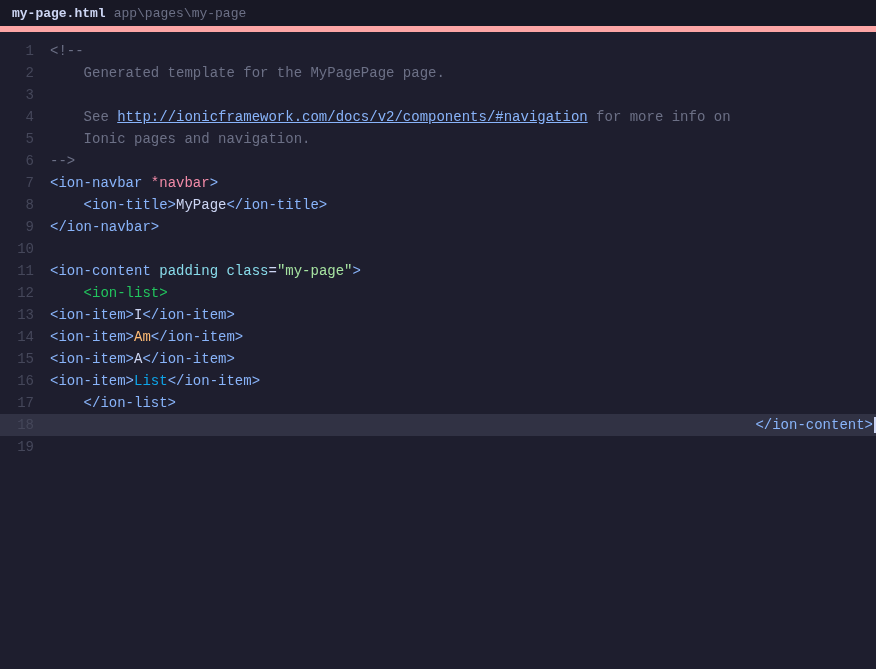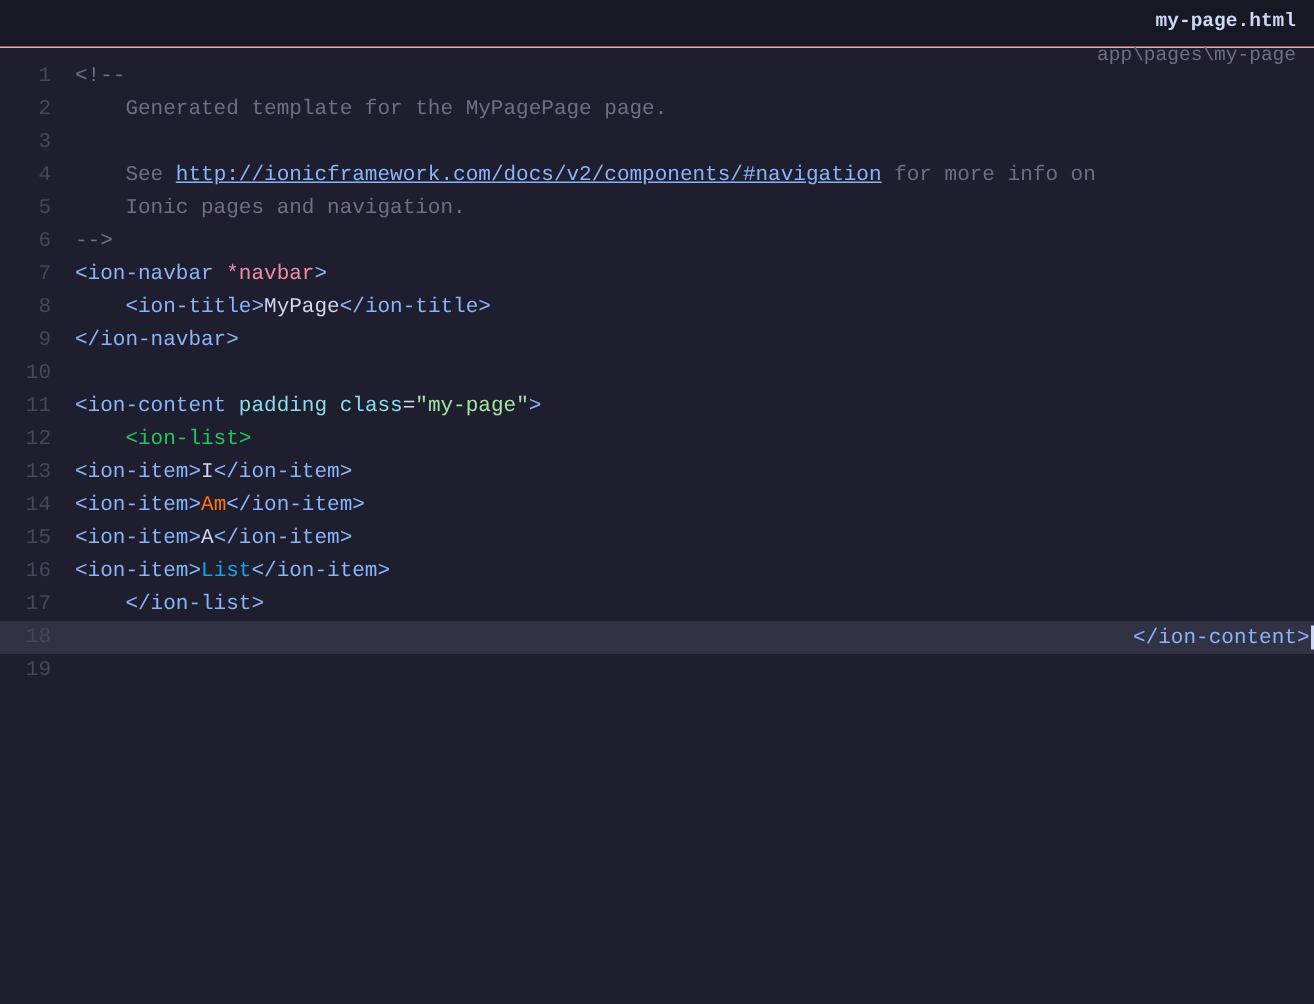--- a/index.html
+++ b/index.html
@@ -15,37 +15,35 @@
       color: #cdd6f4;
       width: 876px;
       height: 669px;
       overflow: hidden;
     }
 
     .title-bar {
       background-color: #181825;
       padding: 6px 12px;
       display: flex;
-      align-items: flex-end;
+      align-items: flex-start;
       gap: 8px;
-      border-bottom: 1px solid #fca5a5;
+      border-bottom: 6px solid #fca5a5;
       height: 32px;
-      flex-direction: column;
     }
 
     .title-filename {
       color: #cdd6f4;
       font-size: 13px;
       font-weight: bold;
     }
 
     .title-path {
       color: #6c7086;
       font-size: 13px;
-      margin-left: 27px;
     }
 
     .editor-area {
       background-color: #1e1e2e;
       padding: 8px 0;
       height: calc(669px - 32px);
       overflow: hidden;
     }
 
     .line {
@@ -99,19 +97,19 @@
     <div class="line"><span class="line-number">4</span><span class="line-content"><span style="color: rgb(108, 112, 134);">    See </span><a href="#" style="color: rgb(137, 180, 250); ">http://ionicframework.com/docs/v2/components/#navigation</a><span style="color: rgb(108, 112, 134);"> for more info on</span></span></div>
     <div class="line"><span class="line-number">5</span><span class="line-content"><span style="color: rgb(108, 112, 134);">    Ionic pages and navigation.</span></span></div>
     <div class="line"><span class="line-number">6</span><span class="line-content"><span style="color: rgb(108, 112, 134);">--&gt;</span></span></div>
     <div class="line"><span class="line-number">7</span><span class="line-content"><span style="color: rgb(137, 180, 250);">&lt;ion-navbar</span><span style="color: rgb(243, 139, 168); text-align: right;"> *navbar</span><span style="color: rgb(137, 180, 250);">&gt;</span></span></div>
     <div class="line"><span class="line-number">8</span><span class="line-content"><span style="color: rgb(137, 180, 250);">    &lt;ion-title&gt;</span><span style="color: rgb(205, 214, 244);">MyPage</span><span style="color: rgb(137, 180, 250);">&lt;/ion-title&gt;</span></span></div>
     <div class="line"><span class="line-number">9</span><span class="line-content"><span style="color: rgb(137, 180, 250);">&lt;/ion-navbar&gt;</span></span></div>
     <div class="line"><span class="line-number">10</span><span class="line-content"></span></div>
     <div class="line"><span class="line-number">11</span><span class="line-content"><span style="color: rgb(137, 180, 250);">&lt;ion-content</span><span style="color: rgb(137, 220, 235);"> padding</span><span style="color: rgb(137, 220, 235);"> class</span><span style="color: rgb(205, 214, 244);">=</span><span style="color: rgb(166, 227, 161);">"my-page"</span><span style="color: rgb(137, 180, 250);">&gt;</span></span></div>
     <div class="line"><span class="line-number">12</span><span class="line-content"><span style="color: #22c55e;">    &lt;ion-list&gt;</span></span></div>
     <div class="line"><span class="line-number">13</span><span class="line-content"><span style="color: rgb(137, 180, 250);">&lt;ion-item&gt;</span><span style="color: rgb(205, 214, 244);">I</span><span style="color: rgb(137, 180, 250);">&lt;/ion-item&gt;</span></span></div>
-    <div class="line"><span class="line-number">14</span><span class="line-content"><span style="color: rgb(137, 180, 250);">&lt;ion-item&gt;</span><span style="color: #f97316;">Am</span><span style="color: rgb(137, 180, 250);">&lt;/ion-item&gt;</span></span></div>
+    <div class="line"><span class="line-number">14</span><span class="line-content"><span style="color: rgb(137, 180, 250);">&lt;ion-item&gt;</span><span style="color: #fdba74;">Am</span><span style="color: rgb(137, 180, 250);">&lt;/ion-item&gt;</span></span></div>
     <div class="line"><span class="line-number">15</span><span class="line-content"><span style="color: rgb(137, 180, 250);">&lt;ion-item&gt;</span><span style="color: rgb(205, 214, 244);">A</span><span style="color: rgb(137, 180, 250);">&lt;/ion-item&gt;</span></span></div>
     <div class="line"><span class="line-number">16</span><span class="line-content"><span style="color: rgb(137, 180, 250);">&lt;ion-item&gt;</span><span style="color: #0ea5e9;">List</span><span style="color: rgb(137, 180, 250);">&lt;/ion-item&gt;</span></span></div>
     <div class="line"><span class="line-number">17</span><span class="line-content"><span style="color: rgb(137, 180, 250);">    &lt;/ion-list&gt;</span></span></div>
     <div class="line line-18"><span class="line-number">18</span><span class="line-content"><span style="color: rgb(137, 180, 250);">&lt;/ion-content&gt;</span><span class="cursor"></span></span></div>
     <div class="line"><span class="line-number">19</span><span class="line-content"></span></div>
   </div>
 
 </body></html>

